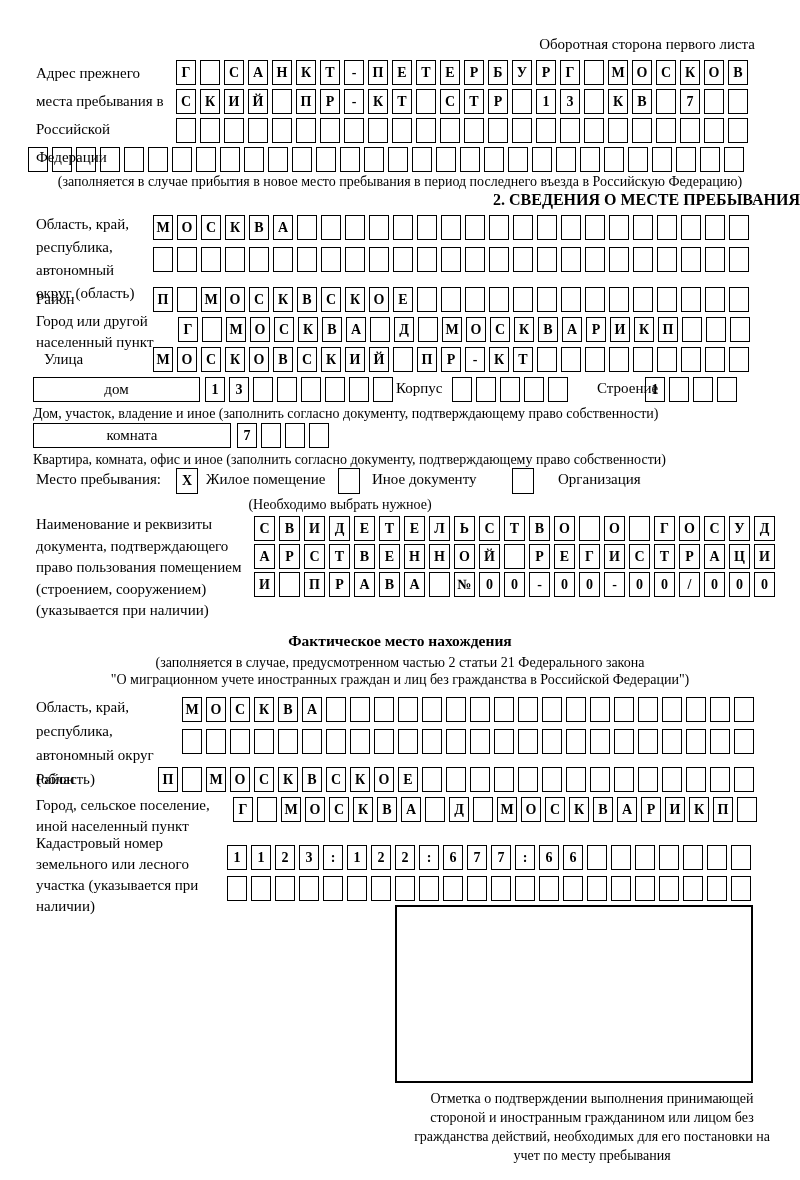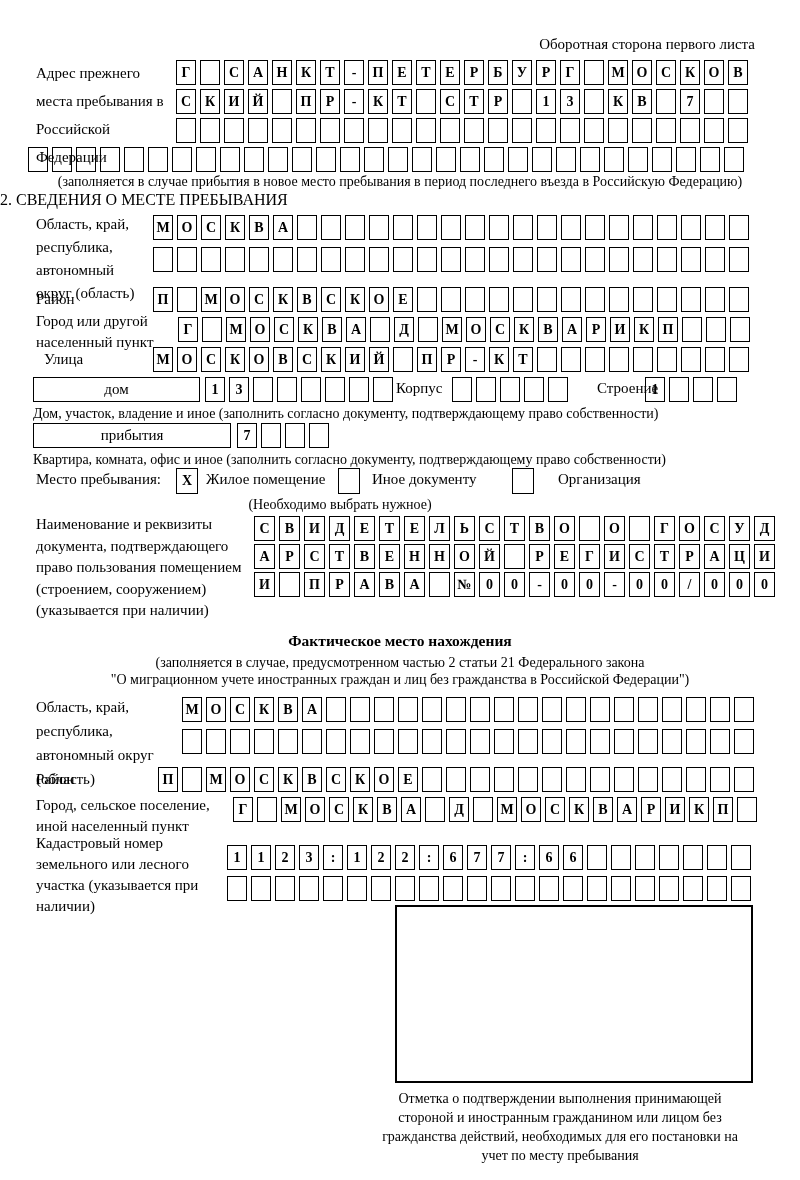--- a/index.html
+++ b/index.html
@@ -8,21 +8,21 @@
   .hdr{position:absolute;font-size:15px;white-space:nowrap}
   .lbl{position:absolute;font-size:15px;line-height:21px}
   .grid{position:absolute;display:flex}
   .cell{flex:none;width:20px;height:25px;border:1.5px solid #000;margin-right:4px;
         box-sizing:border-box;display:flex;align-items:center;justify-content:center;
         font-family:"Liberation Serif",serif;font-size:14px;font-weight:600;overflow:hidden}
   .wide .cell{width:21px}
   .cb .cell{width:22px;height:26px}
   .cap{position:absolute;font-size:14px;line-height:17px}
   .center{left:0;width:800px;text-align:center}
-  .h2{position:absolute;left:0;width:800px;text-align:left;font-weight:normal;font-size:16px}
+  .h2{position:absolute;left:0;width:800px;text-align:right;font-weight:bold;font-size:16px}
   .h3{position:absolute;left:0;width:800px;text-align:center;font-weight:bold;font-size:15.5px}
   .wbox{position:absolute;height:25px;border:1.5px solid #000;box-sizing:border-box;
         display:flex;align-items:center;justify-content:center;font-size:15px}
   .inl{position:absolute;font-size:15px;white-space:nowrap}
   .bigbox{position:absolute;border:2px solid #000;box-sizing:border-box;background:#fff}
   .note4{position:absolute;font-size:14px;line-height:19px;text-align:center}
 </style>
 </head>
 <body>
 
@@ -311,21 +311,21 @@
   <span class="inl" style="left:597px;top:380px">Строение</span>
   <div class="grid" style="left:645px;top:377px">
       <div class="cell">1</div>
       <div class="cell"></div>
       <div class="cell"></div>
       <div class="cell"></div>
     </div>
   <div class="cap" style="left:33px;top:405px">Дом, участок, владение и иное (заполнить согласно документу, подтверждающему право собственности)</div>
 
   <div class="wbox" style="left:33px;top:423px;width:198px">
-    <span>прибытия</span>
+    <span>комната</span>
   </div>
   <div class="grid" style="left:237px;top:423px">
       <div class="cell">7</div>
       <div class="cell"></div>
       <div class="cell"></div>
       <div class="cell"></div>
     </div>
   <div class="cap" style="left:33px;top:451px">Квартира, комната, офис и иное (заполнить согласно документу, подтверждающему право собственности)</div>
 
   <span class="inl" style="left:36px;top:471px">Место пребывания:</span>
@@ -571,15 +571,15 @@
       <div class="cell"></div>
       <div class="cell"></div>
       <div class="cell"></div>
       <div class="cell"></div>
       <div class="cell"></div>
       <div class="cell"></div>
       <div class="cell"></div>
     </div>
 
   <div class="bigbox" style="left:395px;top:905px;width:358px;height:178px"></div>
-  <div class="note4" style="left:376px;top:1089px;width:368px">Отметка о подтверждении выполнения принимающей стороной и иностранным гражданином или лицом без гражданства действий, необходимых для его постановки на учет по месту пребывания</div>
+  <div class="note4" style="left:408px;top:1089px;width:368px">Отметка о подтверждении выполнения принимающей стороной и иностранным гражданином или лицом без гражданства действий, необходимых для его постановки на учет по месту пребывания</div>
 
 </div>
 
 </body></html>

